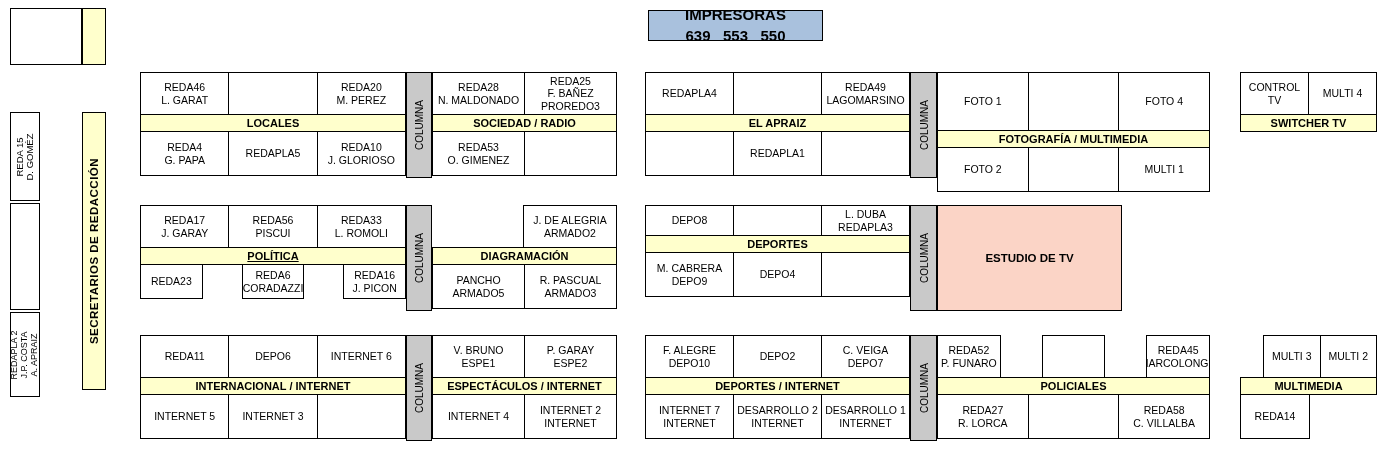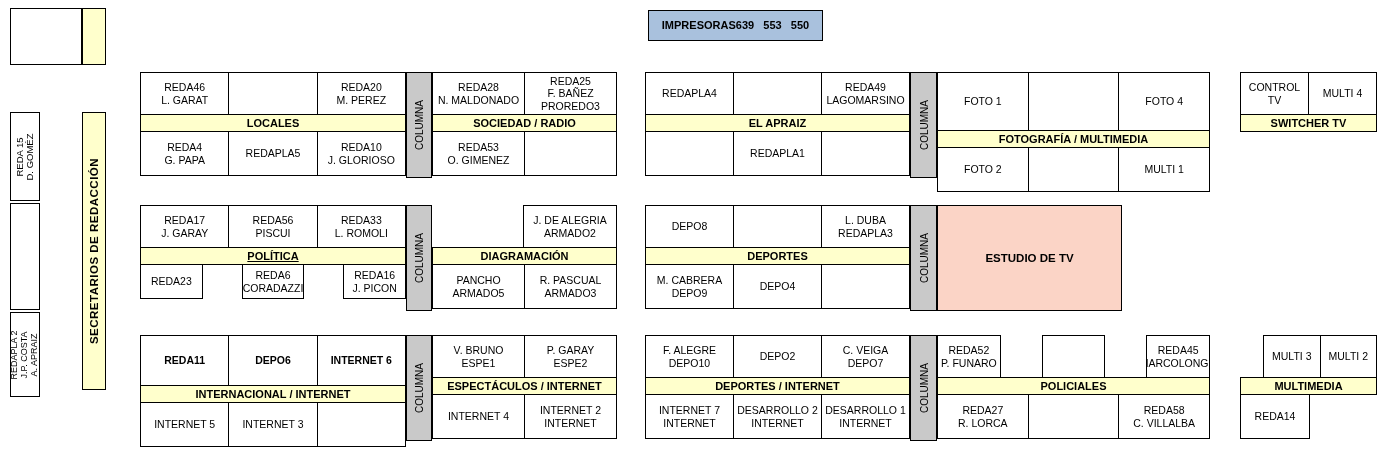--- a/index.html
+++ b/index.html
@@ -17,25 +17,25 @@
     border: 1px solid #000;
     background: #fff;
   }
   .yellow { background: var(--band_yellow, #ffffcc); }
 
   .printer {
     position: absolute;
     border: 1px solid #000;
     background: var(--printer_blue, #a9c1dd);
     display: flex;
-    flex-direction: row;
+    flex-direction: column;
     align-items: center;
     justify-content: center;
     font-weight: bold;
-    font-size: 11px;
+    font-size: 15px;
     line-height: 1.35;
   }
   .printer div { white-space: pre; }
 
   .studio {
     position: absolute;
     border: 1px solid #000;
     background: var(--studio_pink, #fbd4c6);
     display: flex;
     align-items: center;
@@ -214,36 +214,36 @@
       </div>
       <div class="band" style="height: 18px;">DIAGRAMACIÓN</div>
       <div class="row bottom" style="height: 45px;">
         <div class="cell">PANCHO
 ARMADO5</div>
         <div class="cell">R. PASCUAL
 ARMADO3</div>
       </div>
     </div>
     <div class="cluster" style="left: 645px; top: 205px; width: 265px;">
-      <div class="row top" style="height: 43px;">
+      <div class="row top" style="height: 31px;">
         <div class="cell">DEPO8</div>
         <div class="cell"></div>
         <div class="cell">L. DUBA
 REDAPLA3</div>
       </div>
       <div class="band" style="height: 18px;">DEPORTES</div>
       <div class="row bottom" style="height: 45px;">
         <div class="cell">M. CABRERA
 DEPO9</div>
         <div class="cell">DEPO4</div>
         <div class="cell"></div>
       </div>
     </div>
     <div class="cluster" style="left: 140px; top: 335px; width: 266px;">
-      <div class="row top" style="height: 51px; font-weight: bold;">
+      <div class="row top" style="height: 43px;">
         <div class="cell">REDA11</div>
         <div class="cell">DEPO6</div>
         <div class="cell">INTERNET 6</div>
       </div>
       <div class="band" style="height: 18px;">INTERNACIONAL / INTERNET</div>
       <div class="row bottom" style="height: 45px;">
         <div class="cell">INTERNET 5</div>
         <div class="cell">INTERNET 3</div>
         <div class="cell"></div>
       </div>

